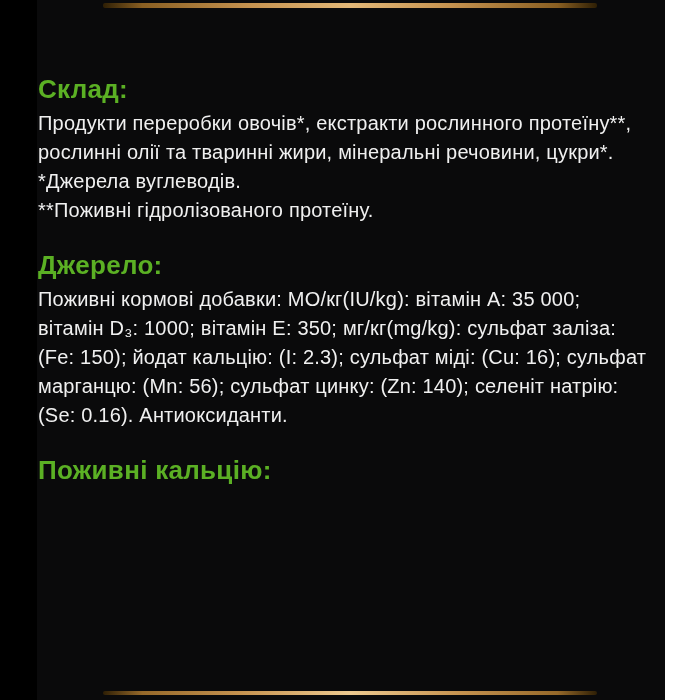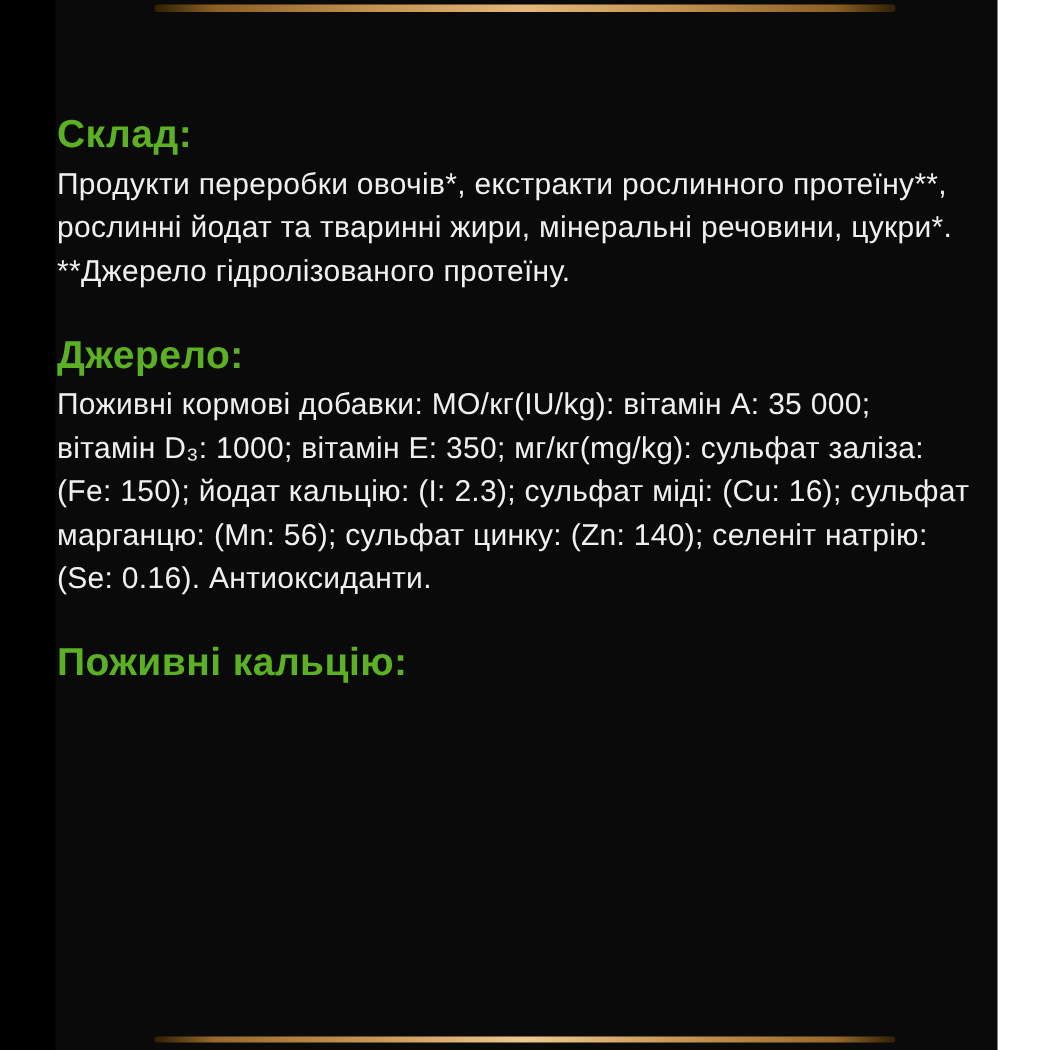--- a/index.html
+++ b/index.html
@@ -63,22 +63,23 @@
 
 <div class="page">
   <div class="panel"></div>
   <div class="white-strip"></div>
   <div class="gold-line top"></div>
 
   <div class="content">
 
     <section class="block">
       <h2 class="section-heading">Склад:</h2>
-      <p class="body-text">Продукти переробки овочів*, екстракти рослинного протеїну**, рослинні йодат та тваринні жири, мінеральні речовини, цукри*.</p>
-      <p class="footnote">**Джерело гідролізованого протеїну.</p>
+      <p class="body-text">Продукти переробки овочів*, екстракти рослинного протеїну**, рослинні олії та тваринні жири, мінеральні речовини, цукри*.</p>
+      <p class="footnote">*Джерела вуглеводів.</p>
+      <p class="footnote">**Поживні гідролізованого протеїну.</p>
     </section>
 
     <section class="block">
       <h2 class="section-heading">Джерело:</h2>
       <p class="body-text">Поживні кормові добавки: МО/кг(IU/kg): вітамін A: 35 000; вітамін D₃: 1000; вітамін E: 350; мг/кг(mg/kg): сульфат заліза: (Fe: 150); йодат кальцію: (I: 2.3); сульфат міді: (Cu: 16); сульфат марганцю: (Mn: 56); сульфат цинку: (Zn: 140); селеніт натрію: (Se: 0.16). Антиоксиданти.</p>
     </section>
 
     <section class="block">
       <h2 class="section-heading">Поживні кальцію:</h2>
     </section>

